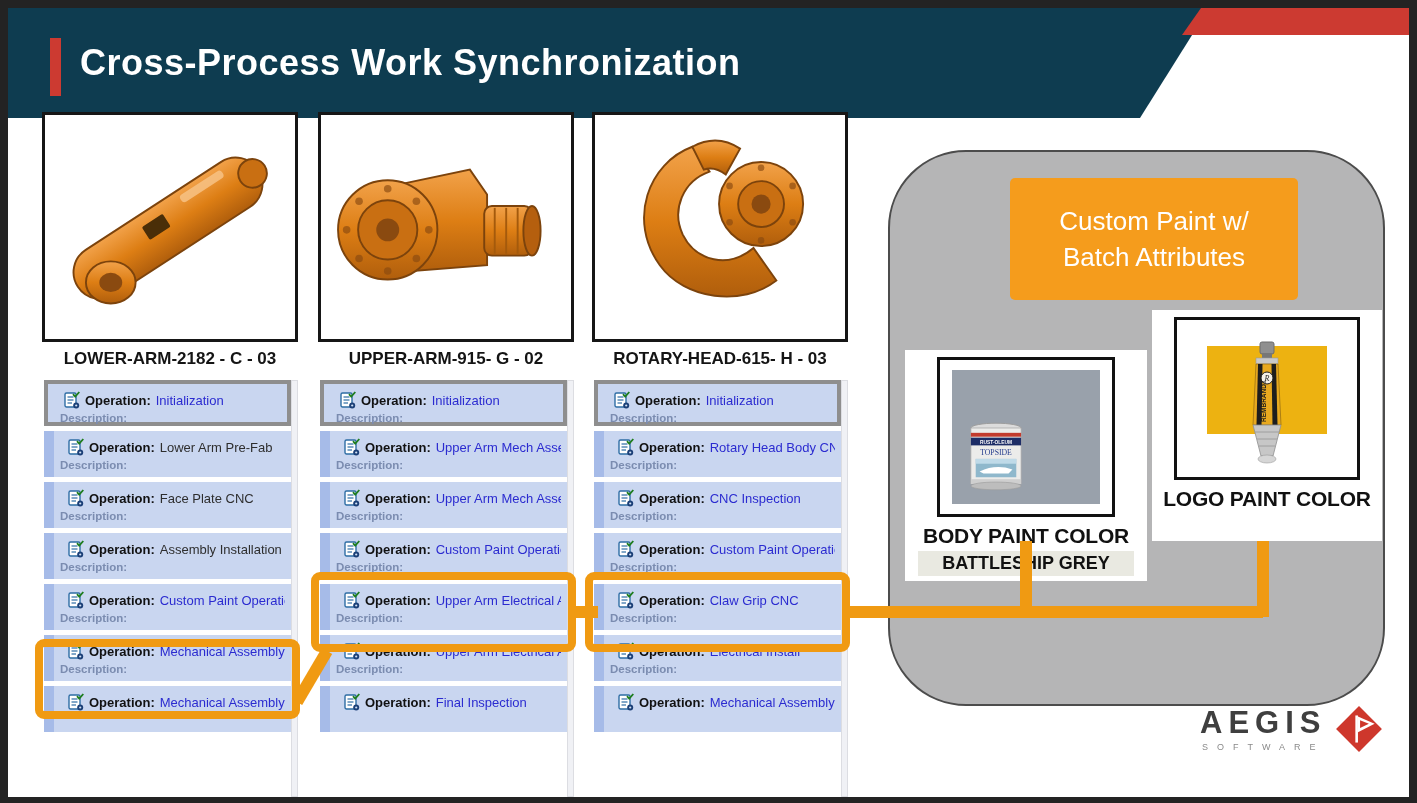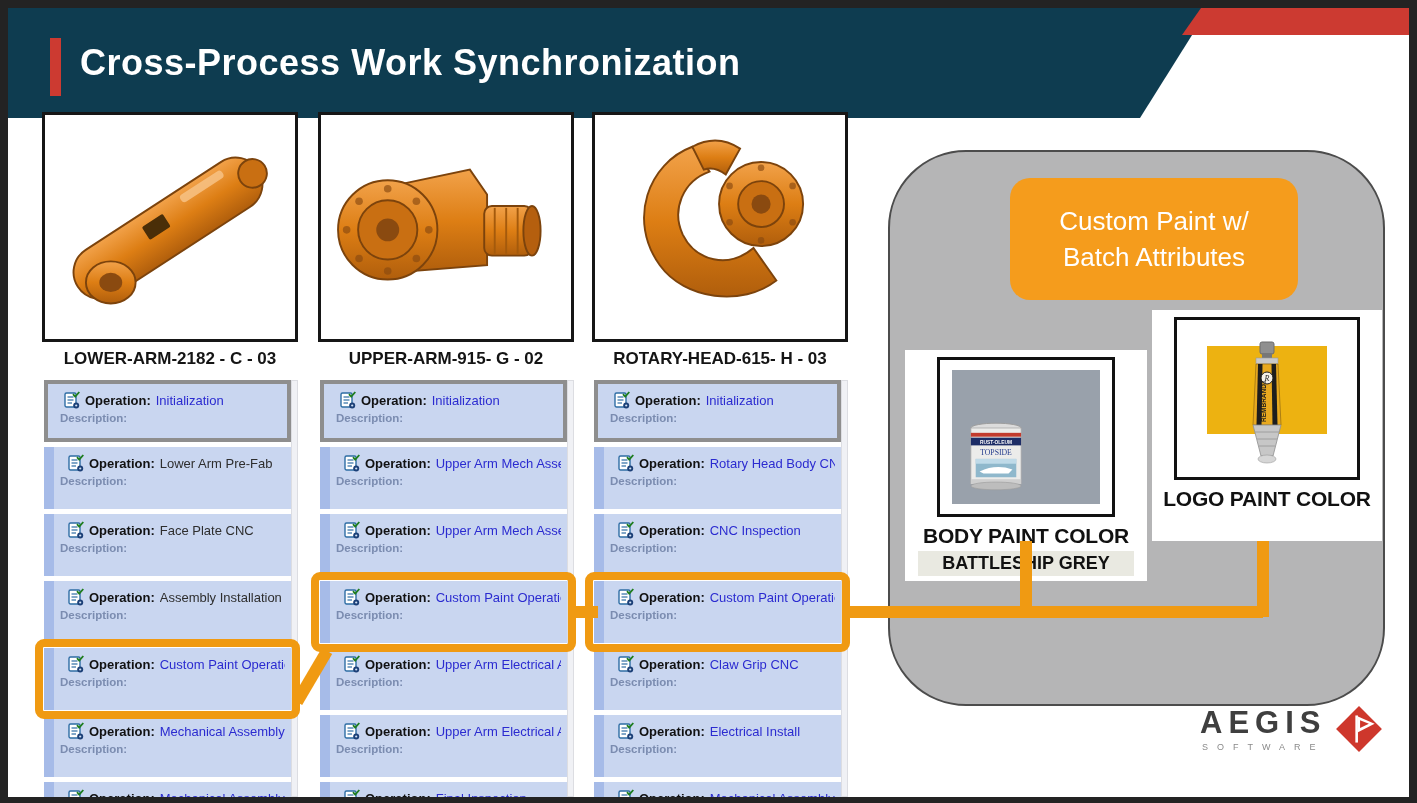--- a/index.html
+++ b/index.html
@@ -16,40 +16,40 @@
           color:#ffffff;font-size:36px;font-weight:700;letter-spacing:.5px;}
 
   
   .column{position:absolute;top:112px;width:256px;height:685px;overflow:hidden;}
   .part-image-box{box-sizing:border-box;width:256px;height:230px;border:3px solid #161616;background:#fff;
           display:flex;align-items:center;justify-content:center;}
   .part-label{margin-top:7px;height:24px;text-align:center;font-size:17px;font-weight:800;color:#141414;}
   .op-list{position:absolute;top:268px;left:2px;width:247px;}
   .list-scrollbar{position:absolute;top:268px;right:0;width:7px;height:417px;background:#f0f1f5;border:1px solid #dcdde2;box-sizing:border-box;}
 
-  .op-card{box-sizing:border-box;height:62px;margin-bottom:5px;background:var(--card-blue);
+  .op-card{box-sizing:border-box;height:46px;margin-bottom:5px;background:var(--card-blue);
           border-left:10px solid var(--card-strip);padding:7px 6px 0 6px;}
   .op-card.selected{border:4px solid #8e8e8e;border-left:4px solid #8e8e8e;padding-left:12px;}
   .op-row{display:flex;align-items:center;gap:5px;margin-left:8px;}
   .op-card.selected .op-row{margin-left:4px;}
   .op-icon{display:inline-flex;flex:0 0 auto;}
   .op-label{font-size:13px;font-weight:700;color:#111;}
   .op-title{font-size:13px;white-space:nowrap;overflow:hidden;}
   .op-title.link{color:var(--link-blue);}
   .op-title.plain{color:#2e2e2e;}
   .op-desc{margin-top:3px;font-size:11.5px;font-weight:700;color:#7b8cb0;}
 
   .hl-box{position:absolute;box-sizing:border-box;border:8px solid var(--accent-orange);border-radius:9px;pointer-events:none;z-index:5;}
   .connectors{position:absolute;left:0;top:0;z-index:6;pointer-events:none;}
 
   
   .gray-panel{position:absolute;left:888px;top:150px;width:497px;height:556px;background:var(--panel-gray);
           border:2px solid #4c4c4c;border-radius:78px;box-sizing:border-box;}
   .callout{position:absolute;left:1010px;top:178px;width:288px;height:122px;background:var(--callout-orange);
-          border-radius:20px;display:flex;flex-direction:column;align-items:center;justify-content:center;
+          border-radius:5px;display:flex;flex-direction:column;align-items:center;justify-content:center;
           color:#ffffff;font-size:26px;line-height:1.4;z-index:2;}
   .paint-card{position:absolute;top:310px;height:231px;background:#ffffff;z-index:2;text-align:center;}
   .paint-card.body{left:905px;width:242px;margin-top:40px;}
   .paint-card.logo{left:1152px;width:230px;}
   .paint-frame{position:relative;box-sizing:border-box;margin:7px auto 0 auto;border:3px solid #111;background:#fff;}
   .paint-card.body .paint-frame{width:178px;height:160px;}
   .paint-card.logo .paint-frame{width:186px;height:163px;}
   .swatch-grey-box{position:absolute;left:12px;top:10px;right:12px;bottom:10px;background:var(--swatch-grey);}
   .swatch-yellow-box{position:absolute;left:30px;top:26px;width:120px;height:88px;background:var(--swatch-yellow);}
   .can-art{position:absolute;left:16px;bottom:12px;}

